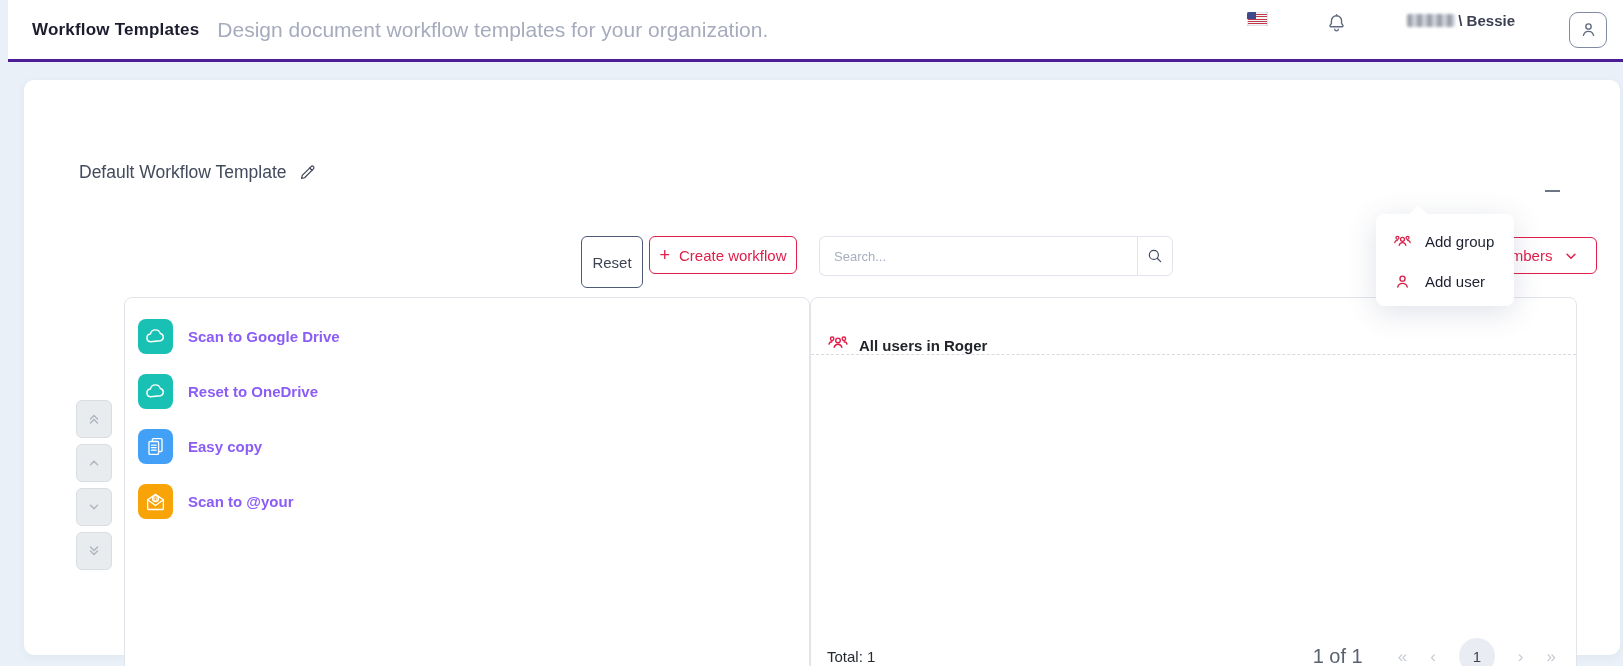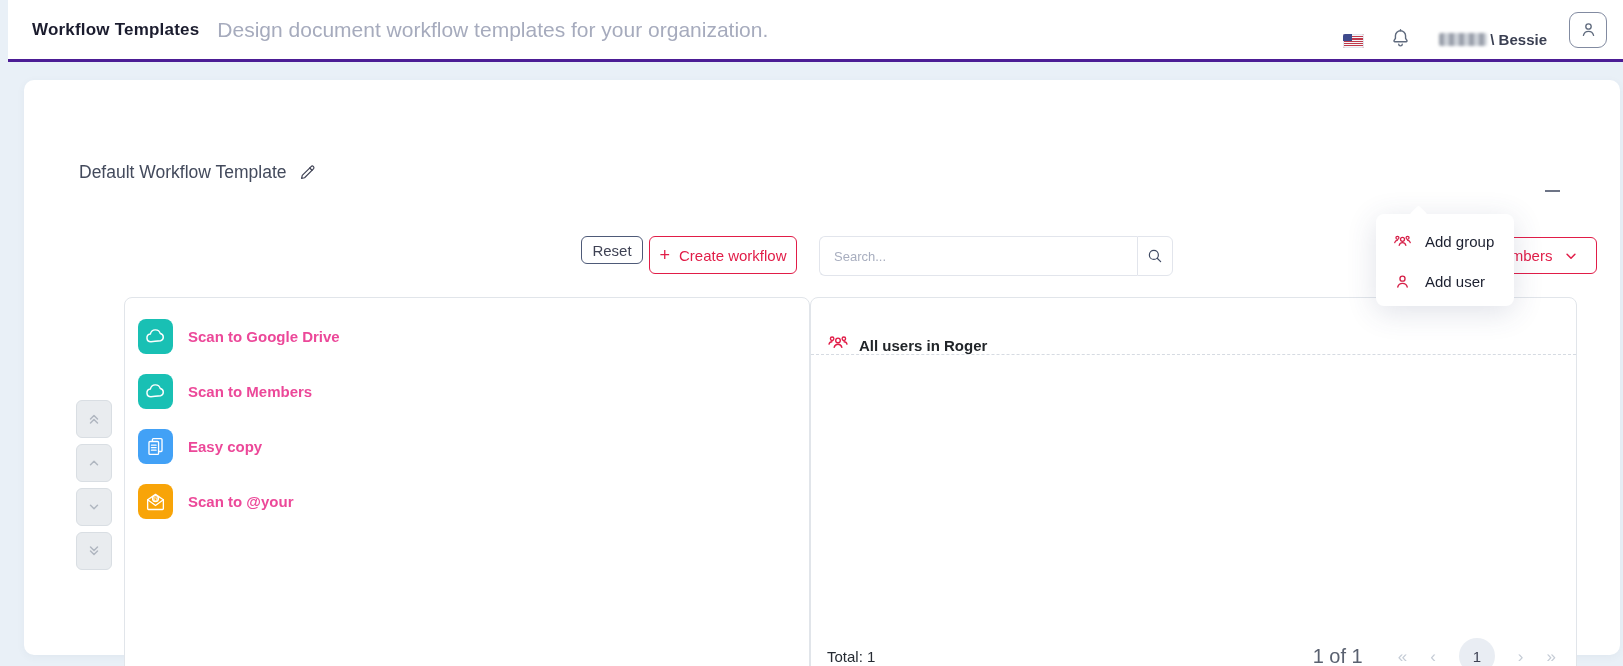--- a/index.html
+++ b/index.html
@@ -12,21 +12,21 @@
     color:#3f4254;
   }
   
   .topbar {
     position:absolute; left:0; top:0; width:1623px; height:62px;
     background:#fff; border-bottom:3px solid #4c1d95;
     display:flex; align-items:center; padding:0 24px;margin-left:8px;
   }
   .topbar-title { font-size:17px; font-weight:700; color:#1b1c2e; letter-spacing:.2px; }
   .topbar-sub { font-size:21px; color:#a6abbd; margin-left:18px; }
-  .topbar-right { margin-left:auto; display:flex; align-items:flex-end; }
+  .topbar-right { margin-left:auto; display:flex; align-items:flex-start;gap:32px; }
   .flag { width:21px; height:14px; border-radius:2px; overflow:hidden; position:relative;
     background:repeating-linear-gradient(180deg,#c0394a 0 1.1px,#f4f6f8 1.1px 2.2px);
     box-shadow:0 0 0 1px #e2e6ec inset; cursor:pointer; }
   .flag::after { content:""; position:absolute; left:0; top:0; width:9px; height:7.5px; background:#3e4a8c; }
   .bell { margin-left:26px; color:#5f6a7d; cursor:pointer; display:flex; }
   .user-name-wrap { margin-left:28px; display:flex; align-items:center; }
   .blur-block { width:48px; height:13px; margin-right:3px;
     background:repeating-linear-gradient(90deg,#9aa0ab 0 5px,#cdd1d8 5px 10px);
     filter:blur(1.6px); border-radius:2px; }
   .user-name { font-size:15px; font-weight:700; color:#3a3f52; }
@@ -38,21 +38,21 @@
     background:#fff; border-radius:10px; box-shadow:0 2px 8px rgba(50,70,100,.05);
   }
   .card-title-row { position:absolute; left:55px; top:82px; display:flex; align-items:center; }
   .card-title { font-size:17.5px; color:#434a5c; }
   .pencil-btn { margin-left:11px; color:#3f4254; display:flex; cursor:pointer; background:none; border:none; }
   .collapse-btn { position:absolute; top:110px; right:60px; width:15px; height:0;
     border-top:2px solid #6d7486; cursor:pointer; }
   
   .btn { display:inline-flex; align-items:center; justify-content:center; background:#fff;
     border-radius:6px; font-family:inherit; font-size:15px; cursor:pointer; }
-  .reset-btn { position:absolute; left:557px; top:156px; width:62px; height:28px;
+  .reset-btn { position:absolute; left:557px; top:156px; width:62px; height:52px;
     border:1px solid #4e5a78; color:#3f4254; }
   .create-btn { position:absolute; left:625px; top:156px; width:148px; height:38px;
     border:1px solid #e11d48; color:#e11d48; font-weight:500; }
   .plus-glyph { font-size:18px; font-weight:400; margin-right:9px; line-height:1; }
   .search-group { position:absolute; left:795px; top:156px; display:flex; height:40px; }
   .search-input { width:318px; height:40px; border:1px solid #e2e5ec; border-right:none;
     border-radius:6px 0 0 6px; padding:0 14px; font-size:13px; color:#3f4254; outline:none;
     font-family:inherit; }
   .search-input::placeholder { color:#a8aebf; }
   .search-addon { width:36px; height:40px; border:1px solid #e2e5ec; border-radius:0 6px 6px 0;
@@ -65,21 +65,21 @@
   .arrow-btn { width:36px; height:38px; background:#e9ecef; border:1px solid #d9dee3; border-radius:6px;
     display:flex; align-items:center; justify-content:center; color:#b0b7c0; cursor:pointer; }
   
   .wf-panel { position:absolute; left:100px; top:217px; width:686px; height:390px;
     border:1px solid #e1e5ea; border-radius:8px; background:#fff; padding:11px 0 0 13px; }
   .wf-row { display:flex; align-items:center; height:55px; cursor:pointer; }
   .wf-icon { width:35px; height:35px; border-radius:8px; display:flex; align-items:center; justify-content:center; flex:0 0 auto; }
   .wf-icon.teal { background:#19c0b4; }
   .wf-icon.blue { background:#42a1f6; }
   .wf-icon.orange { background:#f8a408; }
-  .wf-label { margin-left:15px; font-size:15px; font-weight:700; color:#ec4899; }
+  .wf-label { margin-left:15px; font-size:15px; font-weight:700; color:#8b5cf6; }
   .members-panel { position:absolute; left:786px; top:217px; width:767px; height:390px;
     border:1px solid #e1e5ea; border-radius:8px; background:#fff; }
   .members-head { height:57px; display:flex; align-items:flex-end; padding:0 16px;
     border-bottom:1px dashed #d6dbe2; cursor:pointer; }
   .members-head .grp-ic { color:#e11d48; display:flex; }
   .members-head-label { margin-left:10px; font-size:15px; font-weight:700; color:#212529; }
   .members-foot { position:absolute; left:0; right:0; bottom:12px; height:36px;
     display:flex; align-items:center; padding:0 20px 0 16px; }
   .total-label { font-size:15px; color:#262b33; }
   .pager { margin-left:auto; display:flex; align-items:center; gap:23px; }
@@ -197,21 +197,21 @@
       </span>
       <span class="wf-label">Scan to Google Drive</span>
     </div>
 
     <div class="wf-row">
       <span class="wf-icon teal">
         <svg width="23" height="23" viewBox="0 0 24 24" fill="none" stroke="#fff" stroke-width="1.5" stroke-linecap="round" stroke-linejoin="round">
           <path d="M7.2 17.5a4.1 4.1 0 0 1-.5-8.17 5.3 5.3 0 0 1 10.3-.4 3.9 3.9 0 0 1 .3 7.57c-.3.07-10.1 1-10.1 1z"></path>
         </svg>
       </span>
-      <span class="wf-label">Scan to Members</span>
+      <span class="wf-label">Reset to OneDrive</span>
     </div>
 
     <div class="wf-row">
       <span class="wf-icon blue">
         <svg width="23" height="23" viewBox="0 0 24 24" fill="none" stroke="#fff" stroke-width="1.4" stroke-linecap="round" stroke-linejoin="round">
           <rect x="8.8" y="3.8" width="10" height="13.4" rx="1"></rect>
           <rect x="5.2" y="6.8" width="10" height="13.4" rx="1" fill="#42a1f6"></rect>
           <path d="M7.8 10.6h4.8M7.8 13.2h4.8M7.8 15.8h4.8"></path>
         </svg>
       </span>

